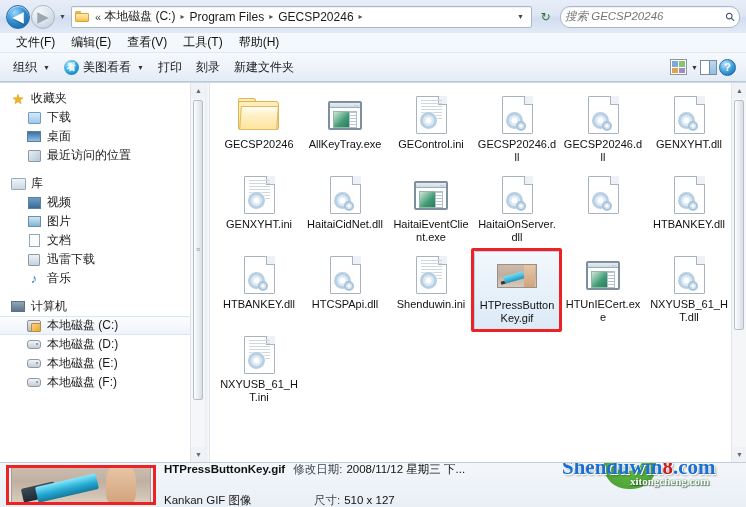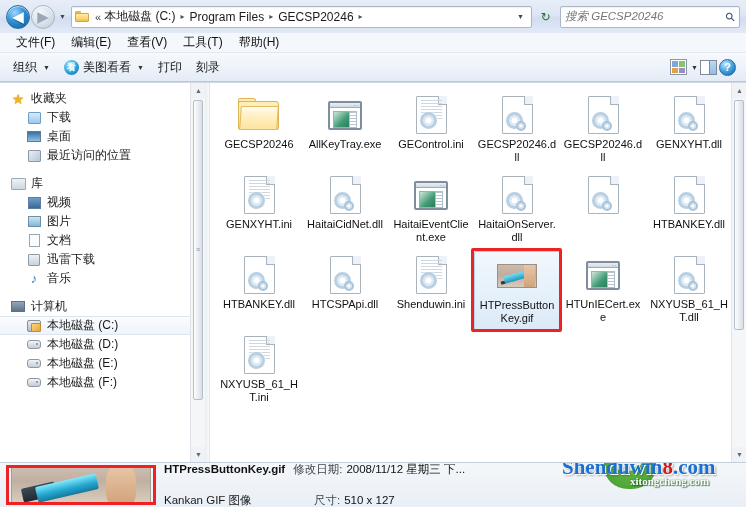--- a/index.html
+++ b/index.html
@@ -79,21 +79,21 @@
   .bc-spacer { flex: 1 1 auto; }
   .bc-drop { font-size: 7px; color: #3b4552; padding: 0 5px 0 3px; }
 
   .refresh-btn {
     width: 21px; height: 21px; flex: 0 0 auto;
     display: flex; align-items: center; justify-content: center;
     font-size: 12px; color: #2b6f2b; margin-right: 4px;
   }
   .search-box {
     width: 180px; height: 22px; flex: 0 0 auto;
-    background: #ffffff; border: 1px solid #a9b7c6; border-radius: 2px;
+    background: #ffffff; border: 1px solid #a9b7c6; border-radius: 10px;
     display: flex; align-items: center; padding: 0 4px;
     box-shadow: inset 0 1px 1px rgba(0,0,0,.06);
   }
   .search-ph {
     flex: 1 1 auto; font-size: 11.5px; color: #767676; font-style: italic;
     white-space: nowrap; overflow: hidden;
   }
   .search-ico { font-size: 12px; color: #37506b; transform: rotate(-45deg); }
 
   
@@ -546,20 +546,21 @@
       <span>组织</span>
       <span class="tb-caret">▼</span>
     </div>
     <div class="tb-item">
       <span class="meitu-ico">看</span>
       <span>美图看看</span>
       <span class="tb-caret">▼</span>
     </div>
     <div class="tb-item">打印</div>
     <div class="tb-item">刻录</div>
+    <div class="tb-item">新建文件夹</div>
     <div class="tb-spacer"></div>
     <div class="tb-right">
       <div class="view-ico">
           <i></i>
           <i></i>
           <i></i>
           <i></i>
         </div>
       <span class="tb-caret">▼</span>
       <div class="pane-ico">

